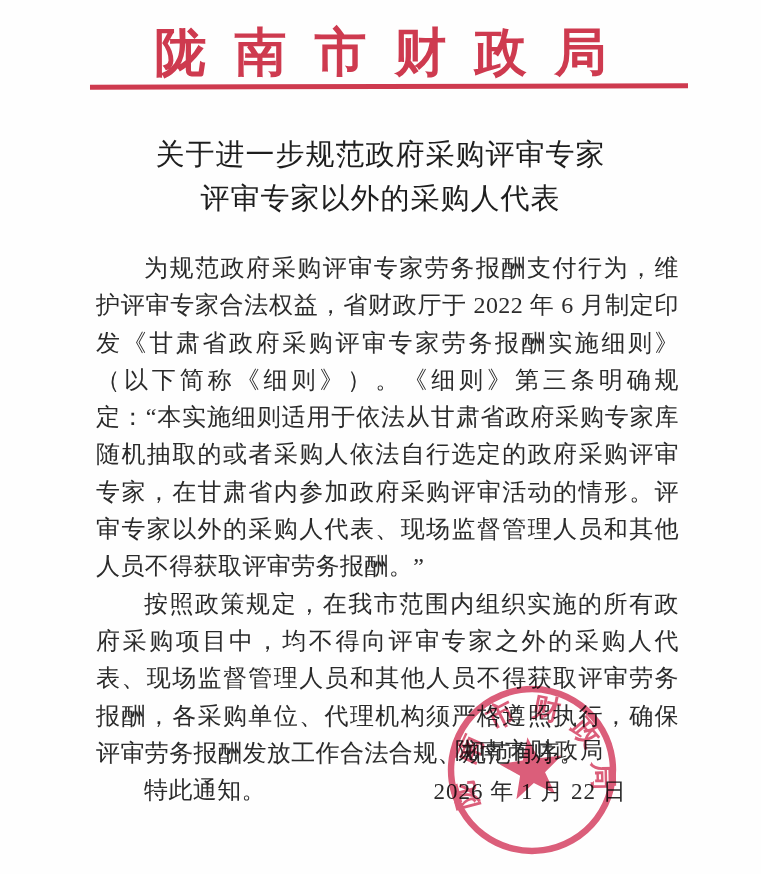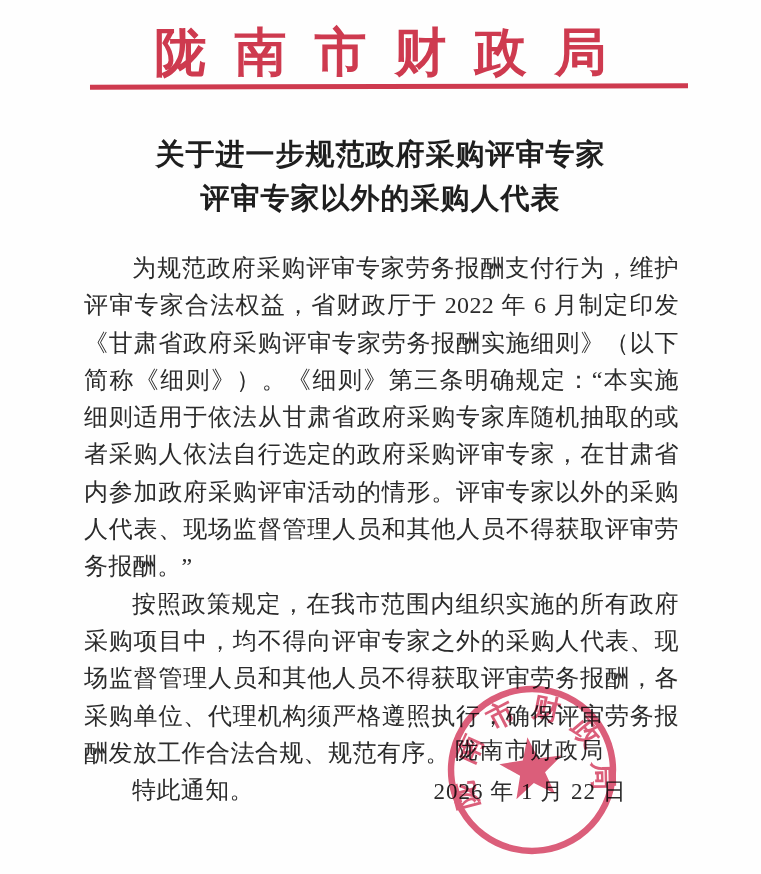--- a/index.html
+++ b/index.html
@@ -41,21 +41,21 @@
   }
   
   .doc-title {
     position: absolute;
     top: 132px;
     left: 0;
     width: 761px;
     text-align: center;
     color: #1e1e1e;
     font-size: 29px;
-    font-weight: bold;
+    font-weight: normal;
     line-height: 44px;
     letter-spacing: 1px;
   }
   
   .doc-body {
     position: absolute;
     top: 250px;
     left: 84px;
     width: 595px;
     color: #2b2b2b;
@@ -63,20 +63,21 @@
     line-height: 37.3px;
     text-align: justify;
     letter-spacing: 0.4px;
   }
   .doc-body p {
     margin: 0;
     padding: 0;
   }
   .doc-body p.indent {
     text-indent: 2em;
+    margin-left: 12px;
   }
   
   .sign-block {
     position: absolute;
     top: 737px;
     left: 420px;
     width: 220px;
     text-align: center;
     color: #2b2b2b;
     z-index: 2;

